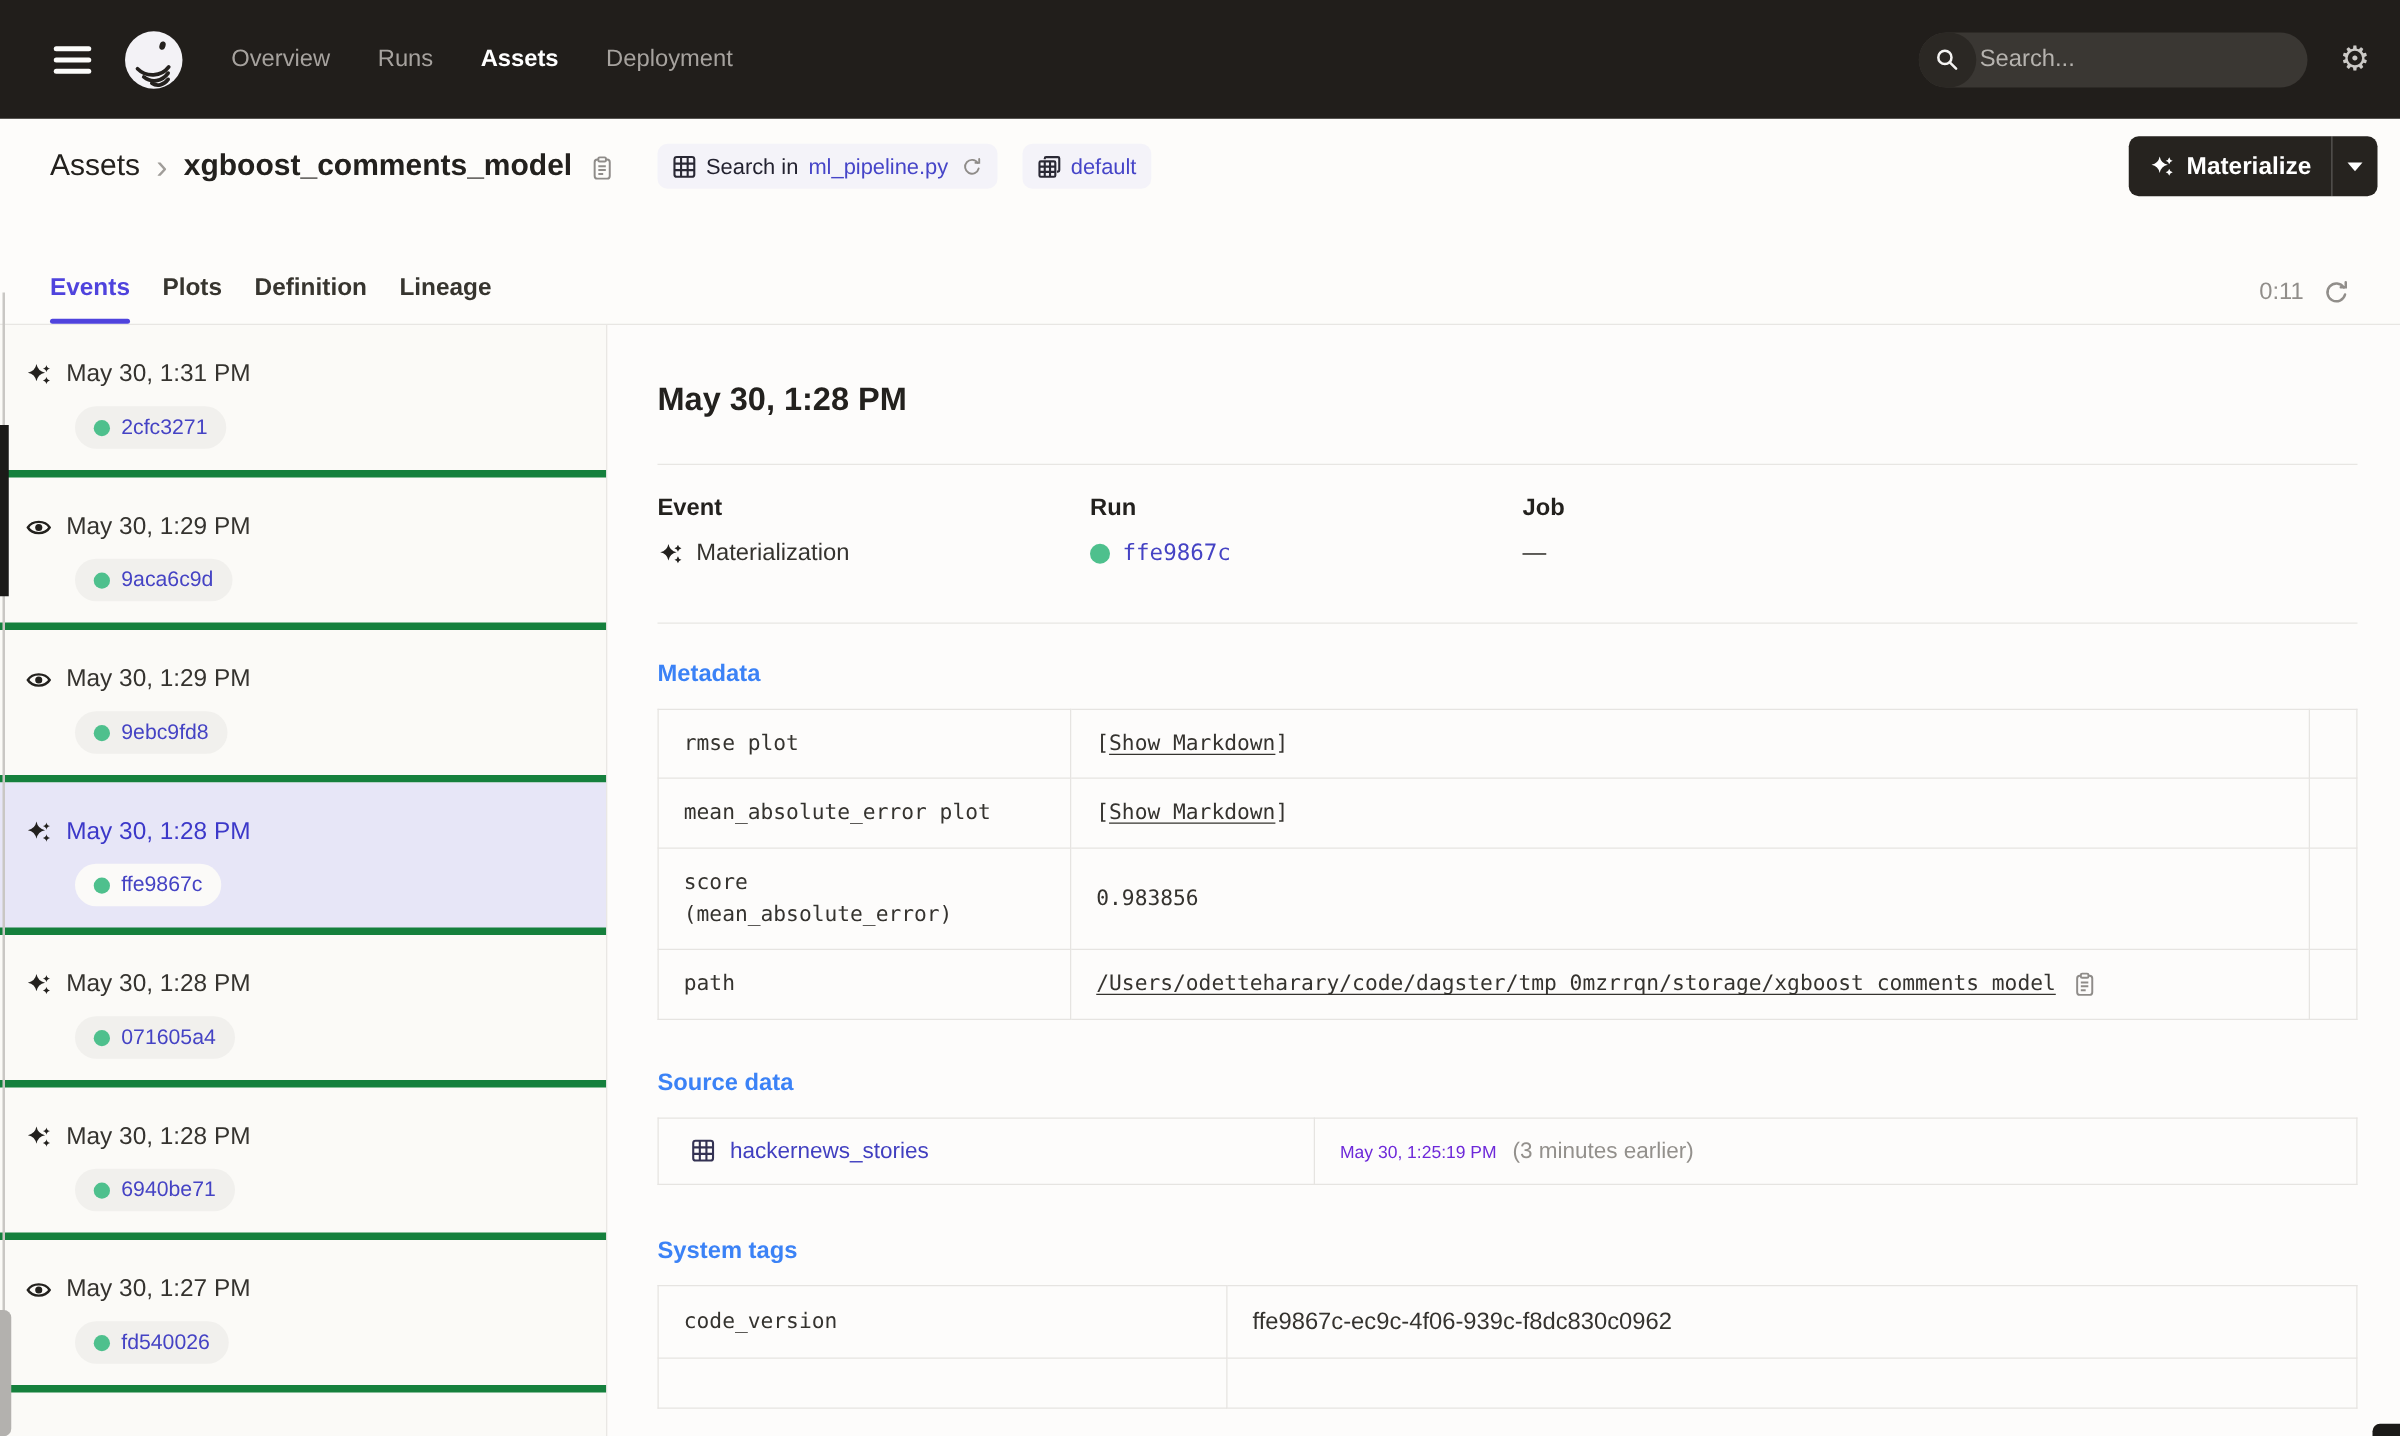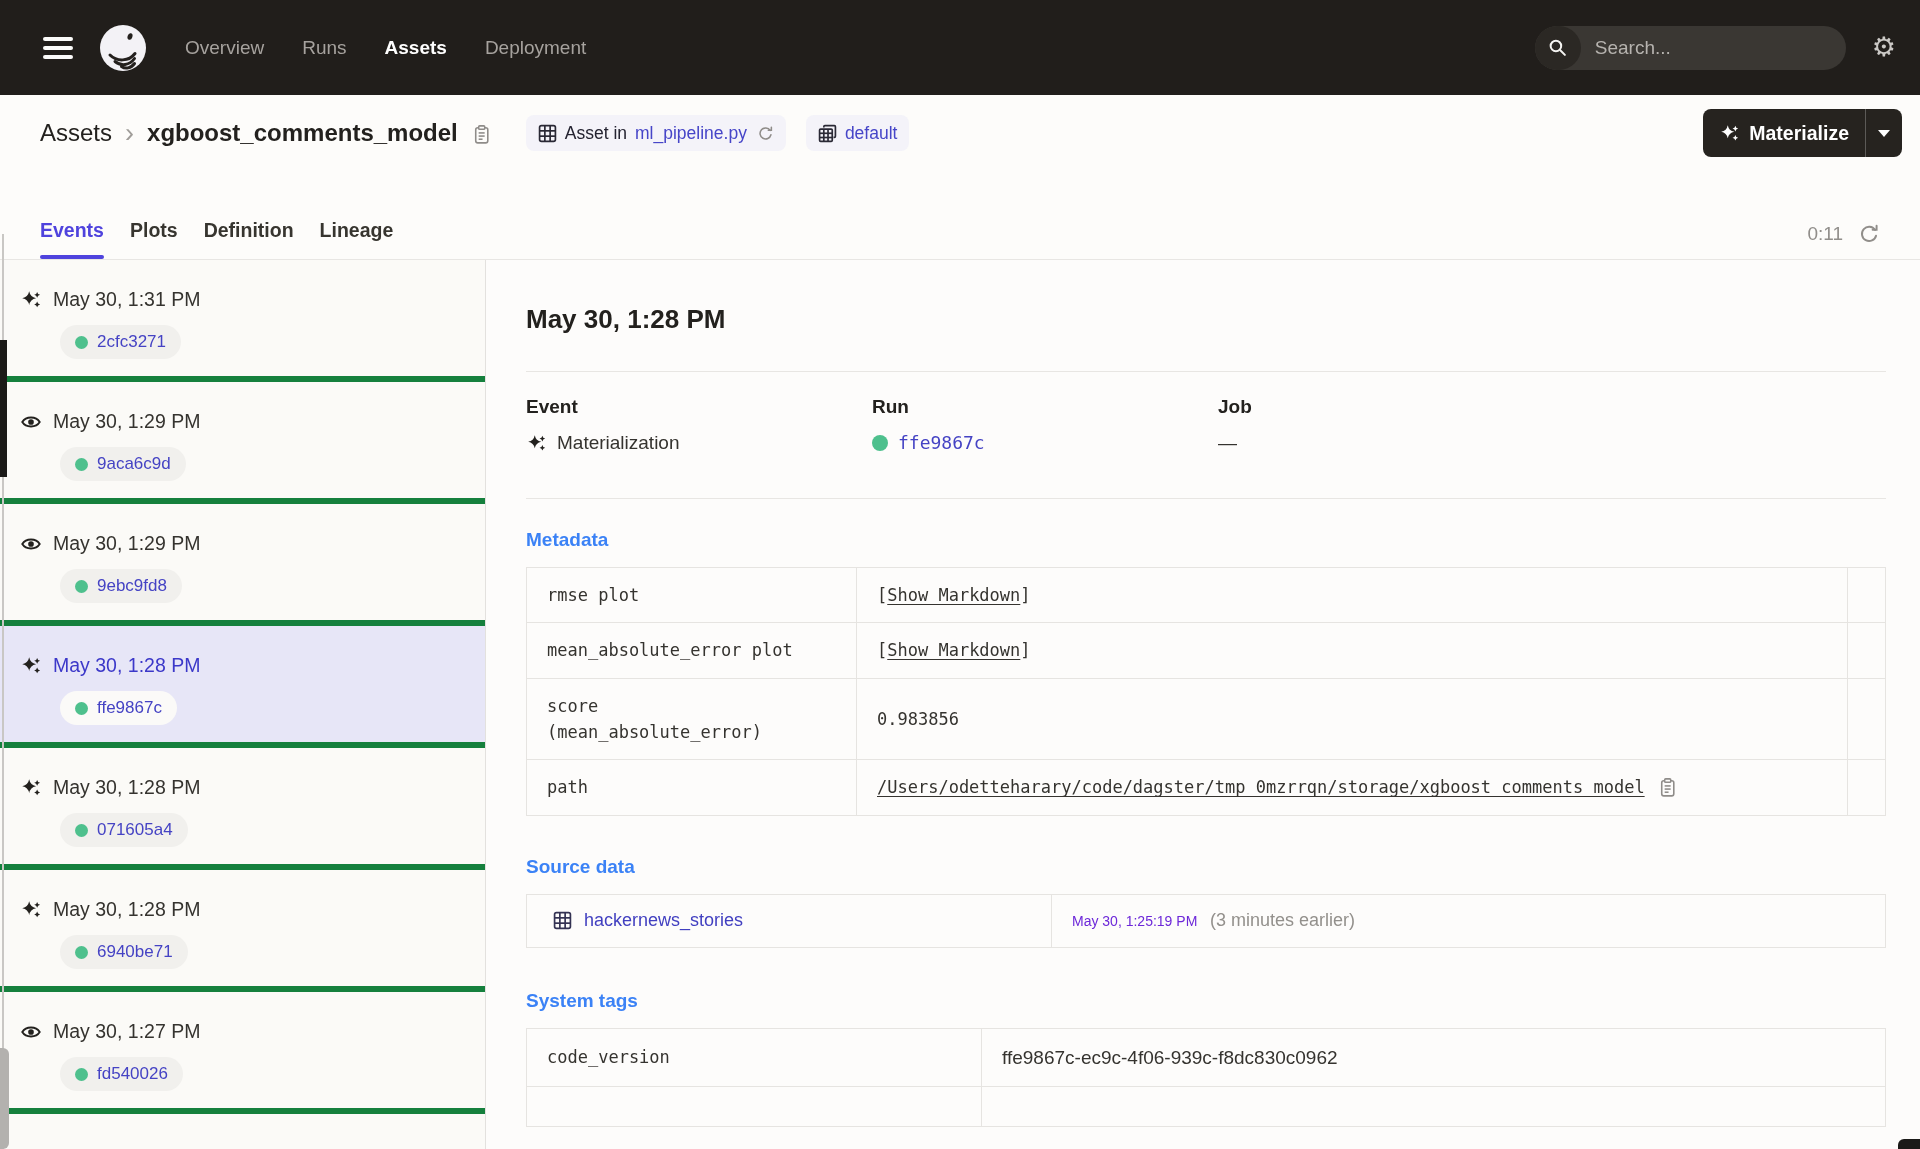--- a/index.html
+++ b/index.html
@@ -27,21 +27,21 @@
   .searchbox {
     width:311px; height:44px; border-radius:22px; background:#3a3733;
     display:flex; align-items:center; overflow:hidden;
   }
   .search-icon-wrap {
     width:46px; height:44px; border-radius:22px; background:#2b2824;
     display:flex; align-items:center; justify-content:center; flex:none;
   }
   .searchbox input {
     flex:1; background:transparent; border:none; outline:none;
-    font-size:19px; color:#e8e6e3; padding:0 14px;
+    font-size:19px; color:#e8e6e3; padding:0 3px;
     font-family:"Liberation Sans", sans-serif;
   }
   .searchbox input::placeholder { color:#b6b3af; }
   .gear { margin-left:26px; font-size:27px; color:#cbc9c6; cursor:pointer; line-height:1; }
 
   
   #header {
     position:absolute; top:95px; left:0; width:1920px; height:76px;
     display:flex; align-items:center; padding:0 18px 0 40px;
   }
@@ -219,21 +219,21 @@
   <div class="tag">
     <span class="tag-icon">
       <svg width="19" height="19" viewBox="0 0 18 18" fill="none" stroke="currentColor" stroke-width="1.6">
         <rect x="1.5" y="1.5" width="15" height="15" rx="1.8"></rect>
         <line x1="1.5" y1="6.5" x2="16.5" y2="6.5"></line>
           <line x1="1.5" y1="11.5" x2="16.5" y2="11.5"></line>
         <line x1="6.5" y1="1.5" x2="6.5" y2="16.5"></line>
           <line x1="11.5" y1="1.5" x2="11.5" y2="16.5"></line>
       </svg>
     </span>
-    <span>Asset in</span>
+    <span>Search in</span>
     <a>ml_pipeline.py</a>
     <span class="tag-refresh">
       <svg width="17" height="17" viewBox="0 0 20 20" fill="none" stroke="currentColor" stroke-width="1.8" stroke-linecap="round">
         <path d="M16.4 11.5a6.5 6.5 0 1 1-.9-5.2"></path>
           <path d="M16.9 2.6v3.6h-3.6"></path>
       </svg>
     </span>
   </div>
   <div class="tag">
     <span class="tag-icon">

